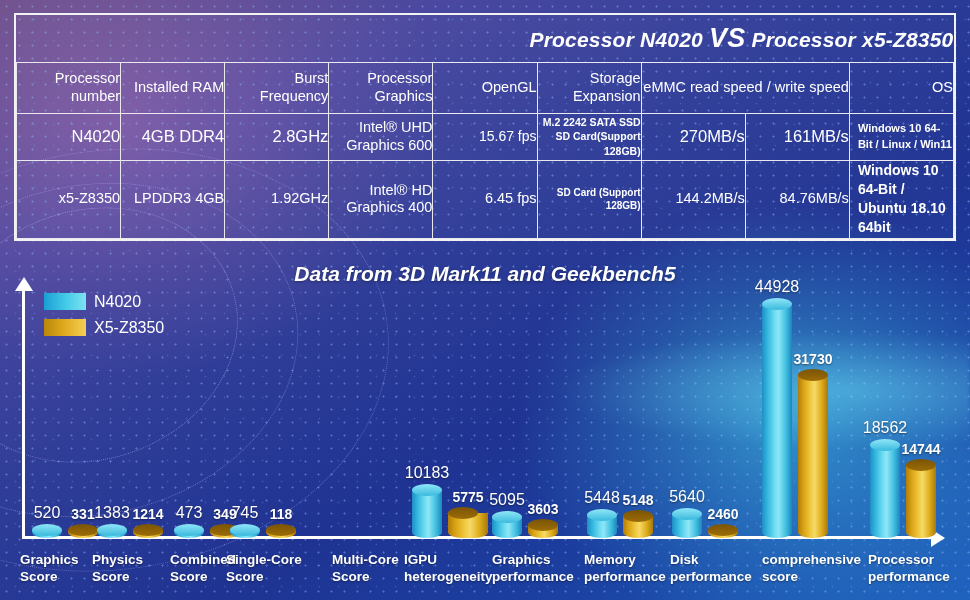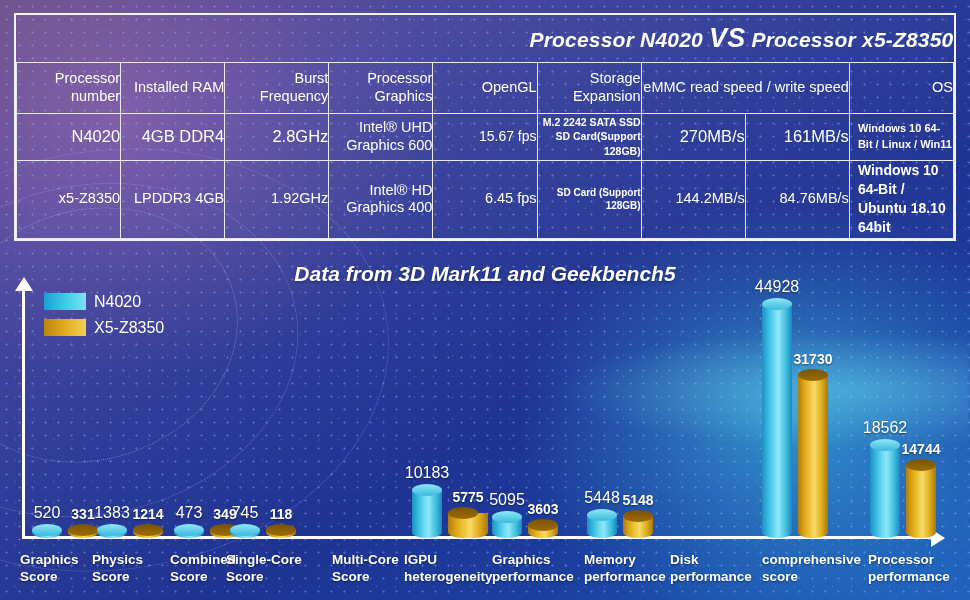--- a/index.html
+++ b/index.html
@@ -310,20 +310,32 @@
           <span class="vlabel">5448</span>
           <span class="body"></span>
           <span class="cap"></span>
         </div>
         <div class="bar gold" style="left: 36px; height: 28px;">
           <span class="vlabel">5148</span>
           <span class="body"></span>
           <span class="cap"></span>
         </div>
       </div>
+      <div class="group" style="left: 650px; width: 66px;">
+        <div class="bar cyan" style="left: 0px; height: 30px;">
+          <span class="vlabel">5640</span>
+          <span class="body"></span>
+          <span class="cap"></span>
+        </div>
+        <div class="bar gold" style="left: 36px; height: 14px;">
+          <span class="vlabel">2460</span>
+          <span class="body"></span>
+          <span class="cap"></span>
+        </div>
+      </div>
       <div class="group" style="left: 740px; width: 66px;">
         <div class="bar cyan" style="left: 0px; height: 240px;">
           <span class="vlabel">44928</span>
           <span class="body"></span>
           <span class="cap"></span>
         </div>
         <div class="bar gold" style="left: 36px; height: 169px;">
           <span class="vlabel">31730</span>
           <span class="body"></span>
           <span class="cap"></span>

